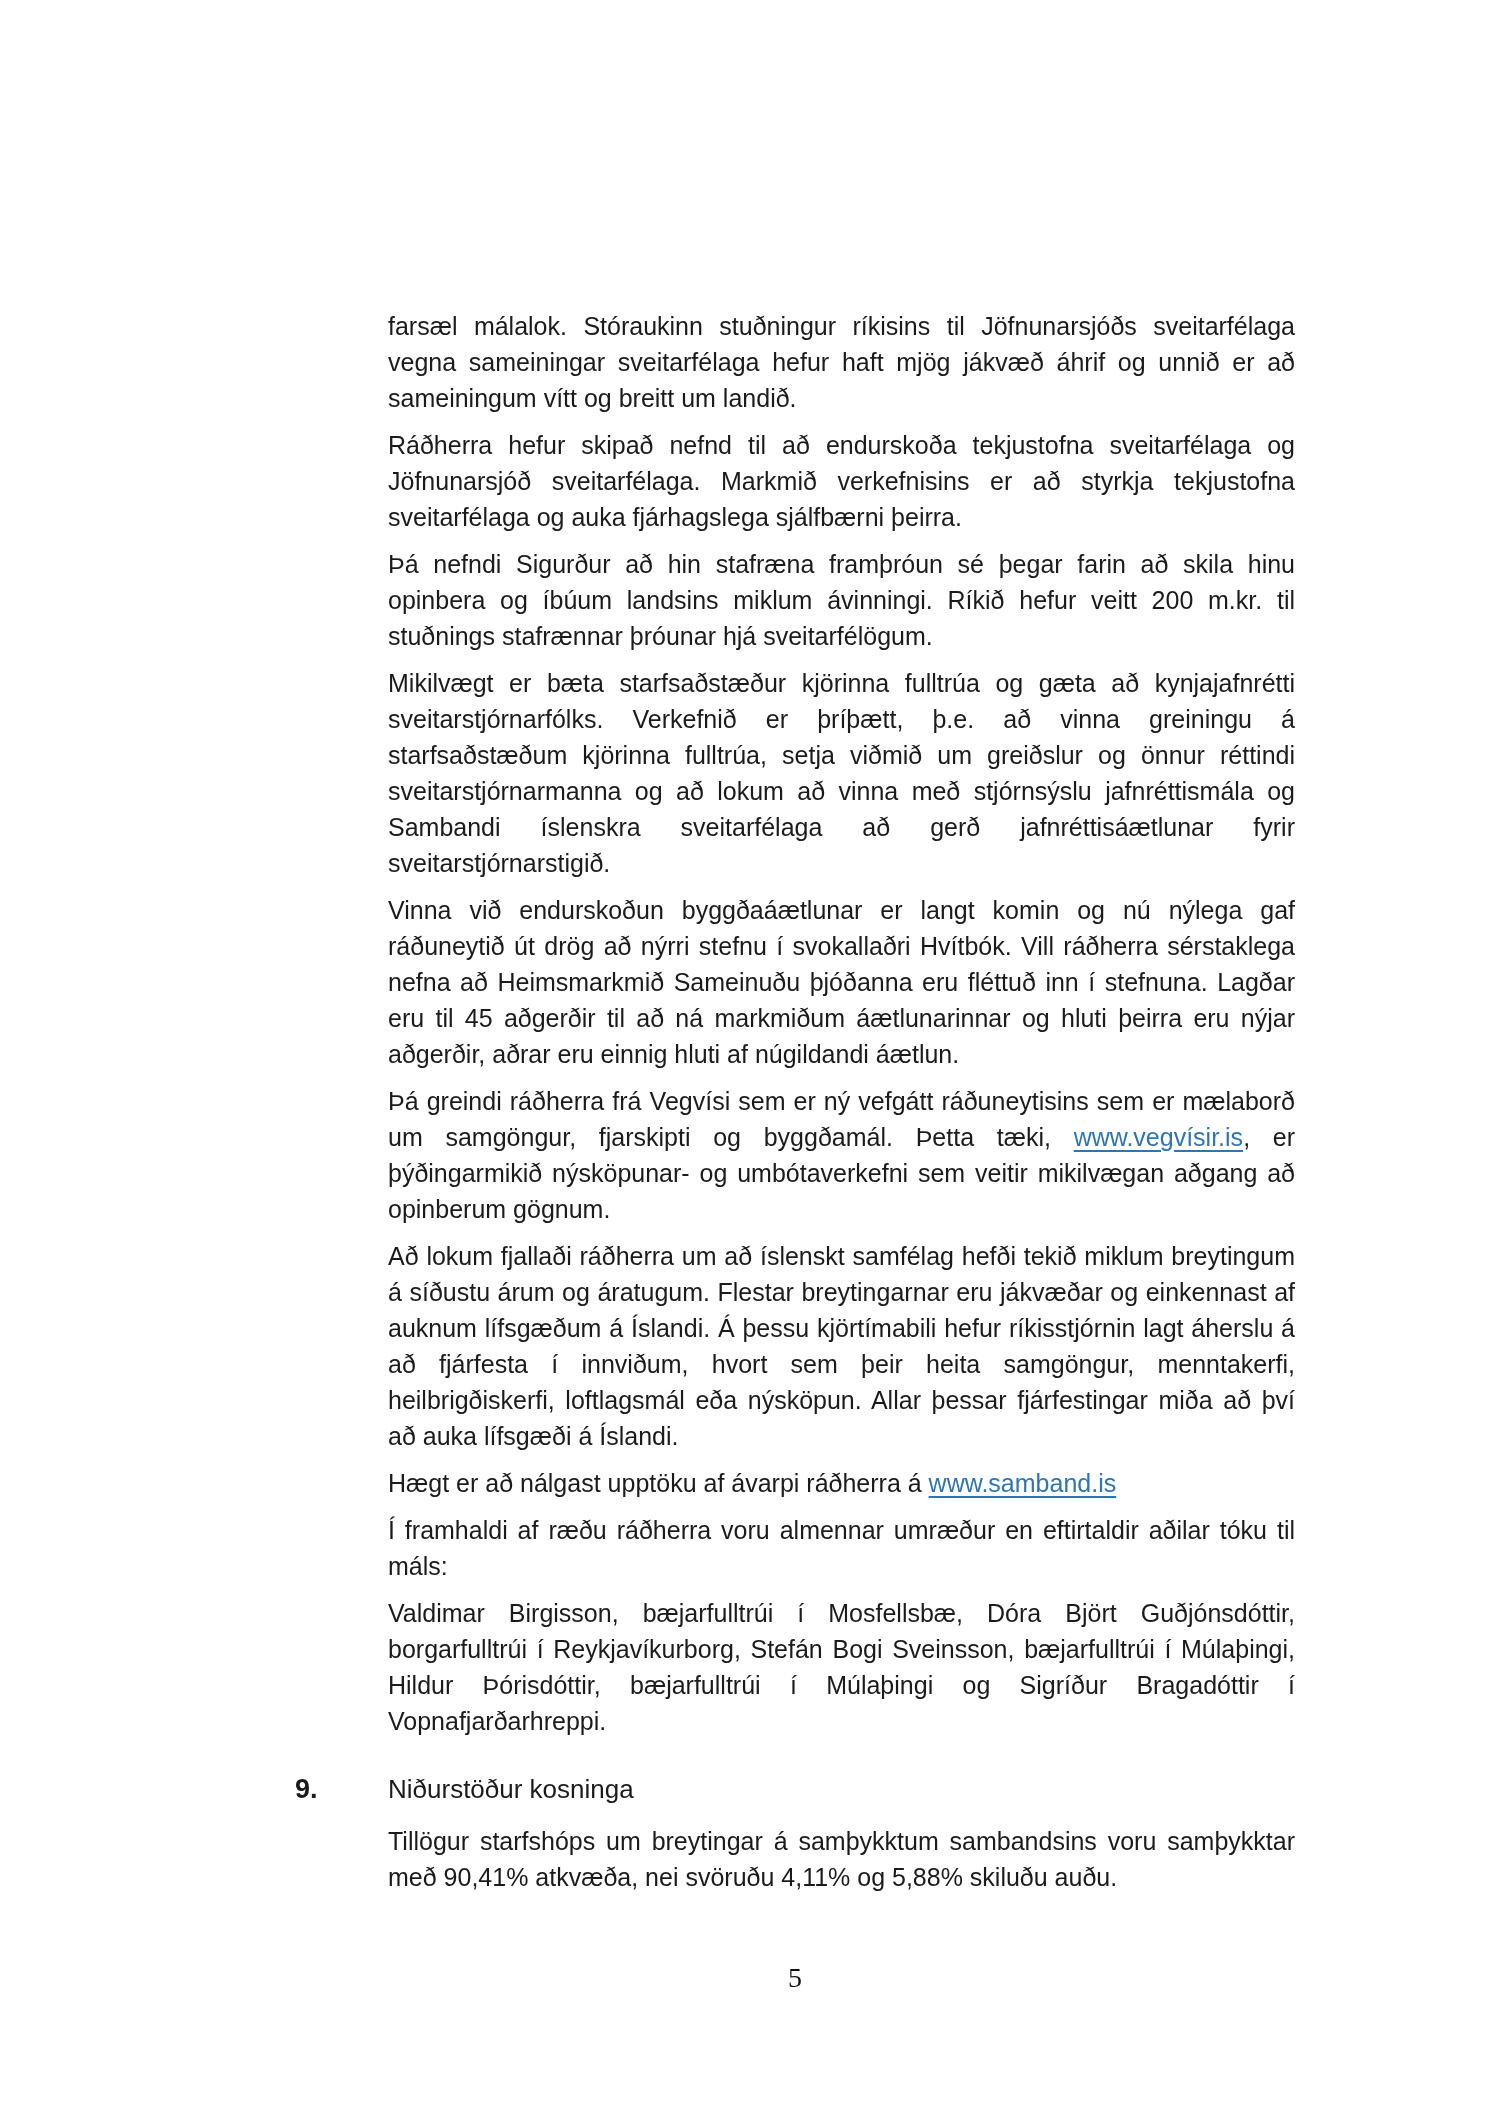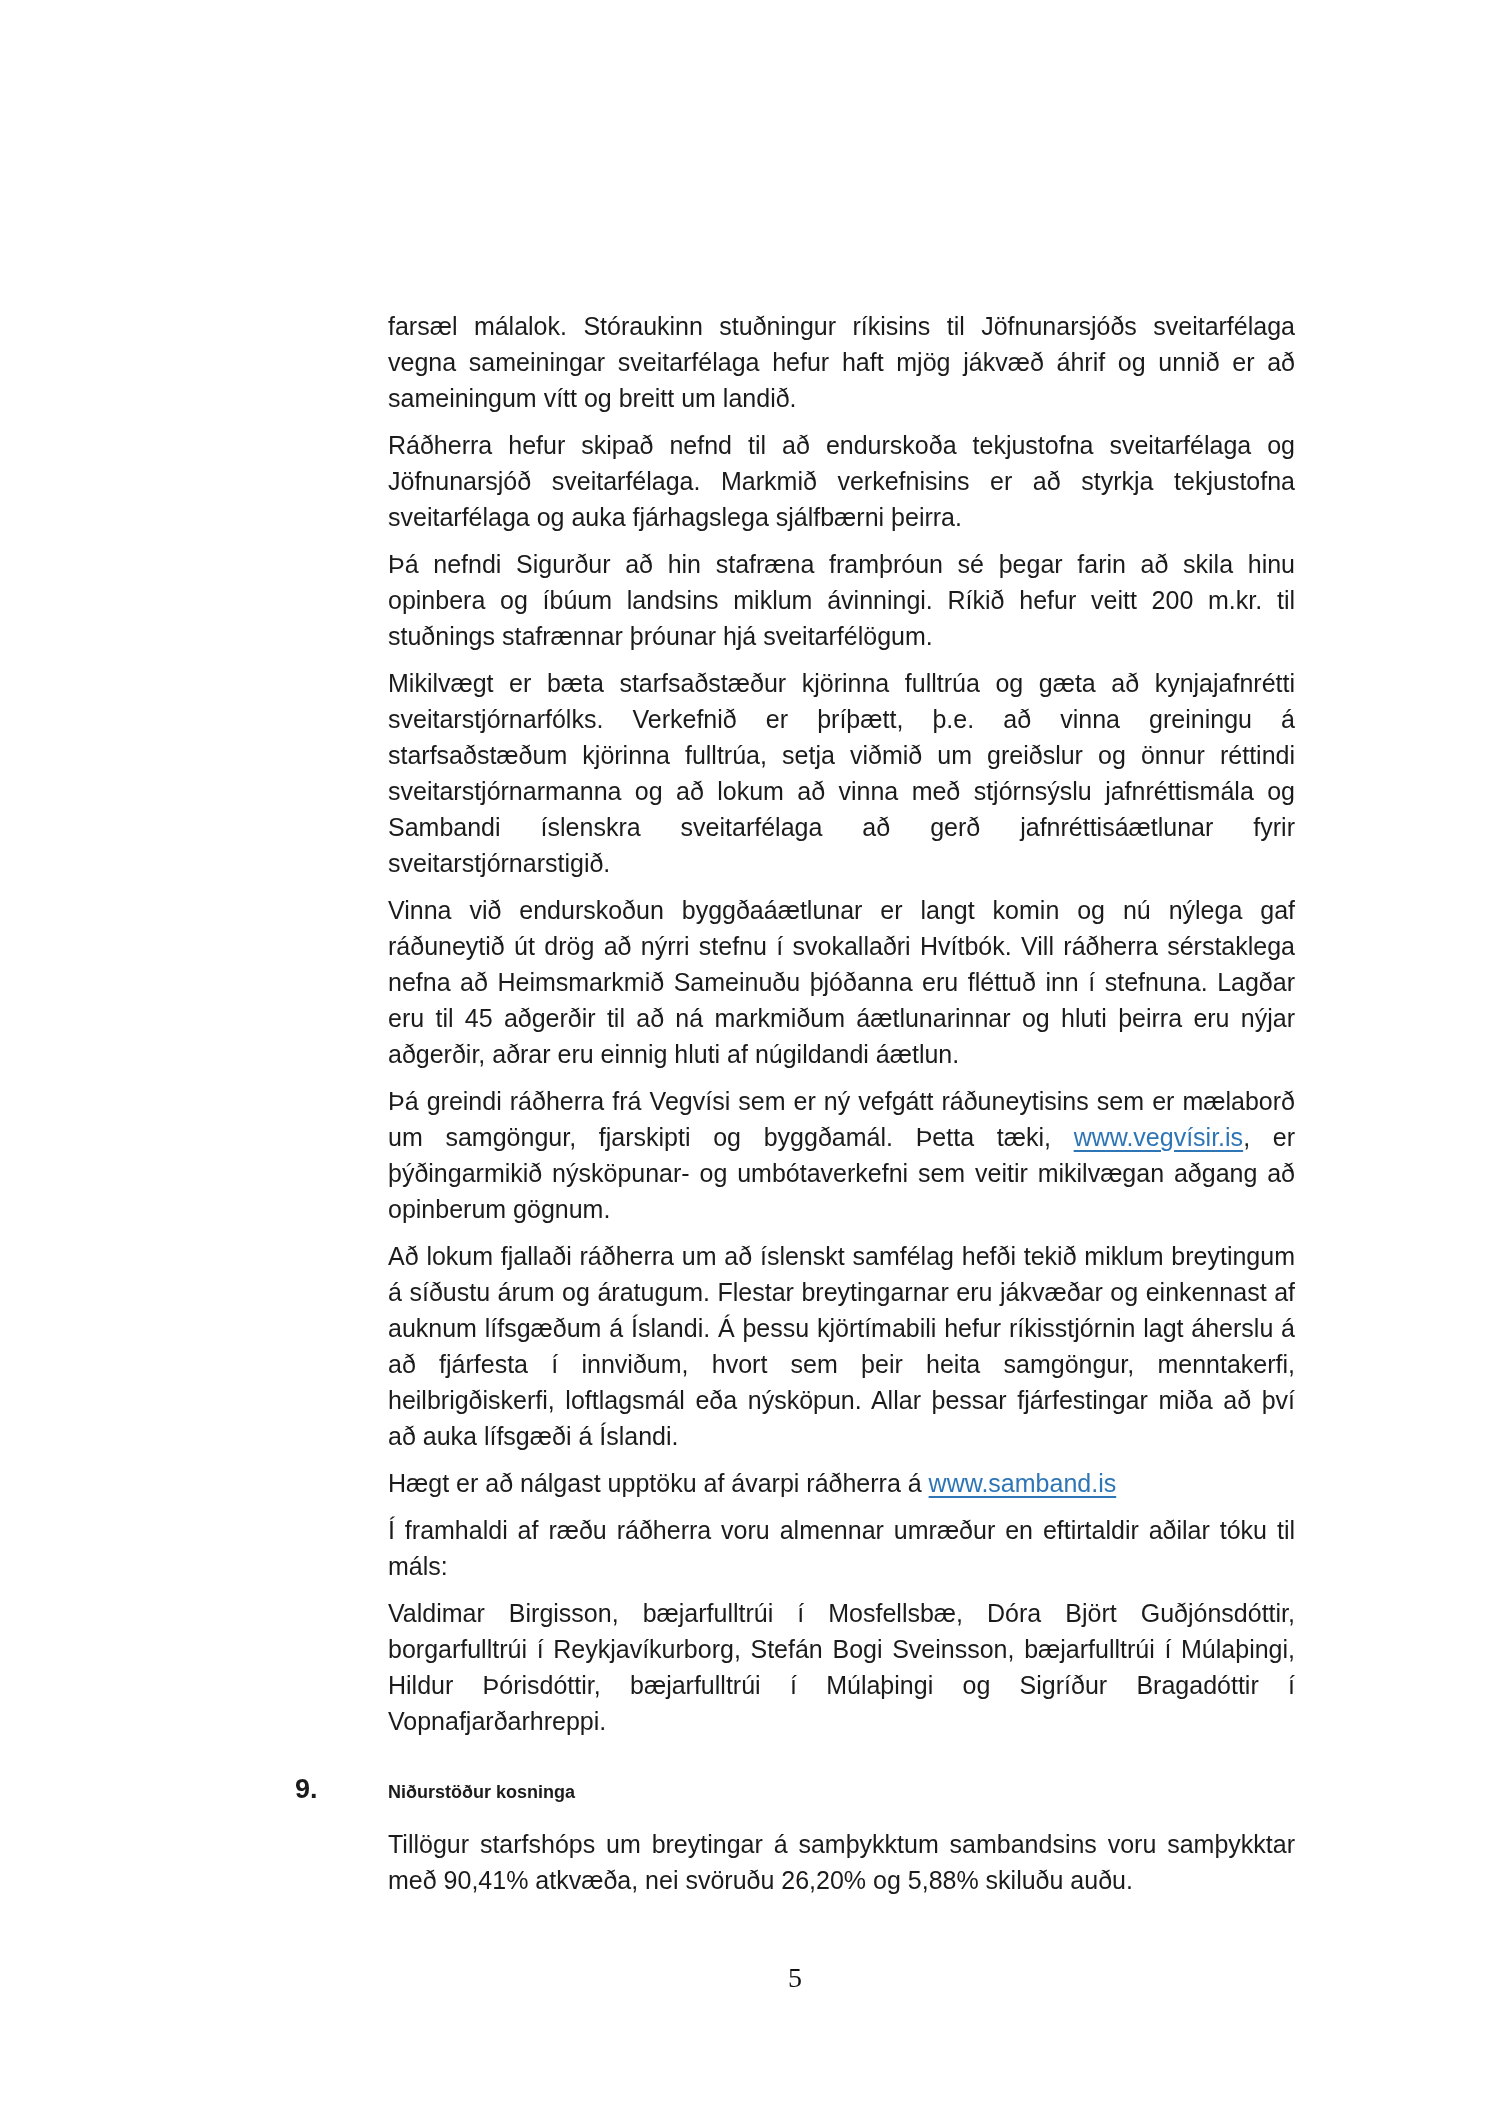--- a/index.html
+++ b/index.html
@@ -49,22 +49,22 @@
   }
   .section-number {
     width: 93px;
     flex: 0 0 93px;
     font-size: 27px;
     font-weight: bold;
     line-height: 36px;
   }
   .section-title {
     margin: 0;
-    font-size: 18px;
-    font-weight: bold;
+    font-size: 26px;
+    font-weight: normal;
     line-height: 36px;
     color: var(--text, #1b1b1b);
   }
   .footer {
     position: absolute;
     top: 1962px;
     left: 0;
     width: 1500px;
     text-align: center;
   }
@@ -99,20 +99,20 @@
     <p class="para">Í framhaldi af ræðu ráðherra voru almennar umræður en eftirtaldir aðilar tóku til máls:</p>
 
     <p class="para">Valdimar Birgisson, bæjarfulltrúi í Mosfellsbæ, Dóra Björt Guðjónsdóttir, borgarfulltrúi í Reykjavíkurborg, Stefán Bogi Sveinsson, bæjarfulltrúi í Múlaþingi, Hildur Þórisdóttir, bæjarfulltrúi í Múlaþingi og Sigríður Bragadóttir í Vopnafjarðarhreppi.</p>
 
 
     <div class="section-heading">
       <span class="section-number">9.</span>
       <h2 class="section-title">Niðurstöður kosninga</h2>
     </div>
 
-    <p class="para">Tillögur starfshóps um breytingar á samþykktum sambandsins voru samþykktar með 90,41% atkvæða, nei svöruðu 26,20% og 5,88% skiluðu auðu.</p>
+    <p class="para">Tillögur starfshóps um breytingar á samþykktum sambandsins voru samþykktar með 90,41% atkvæða, nei svöruðu 4,11% og 5,88% skiluðu auðu.</p>
 
   </main>
 
   <footer class="footer">
     <span class="page-number">5</span>
   </footer>
 </div>
 
 </body></html>

